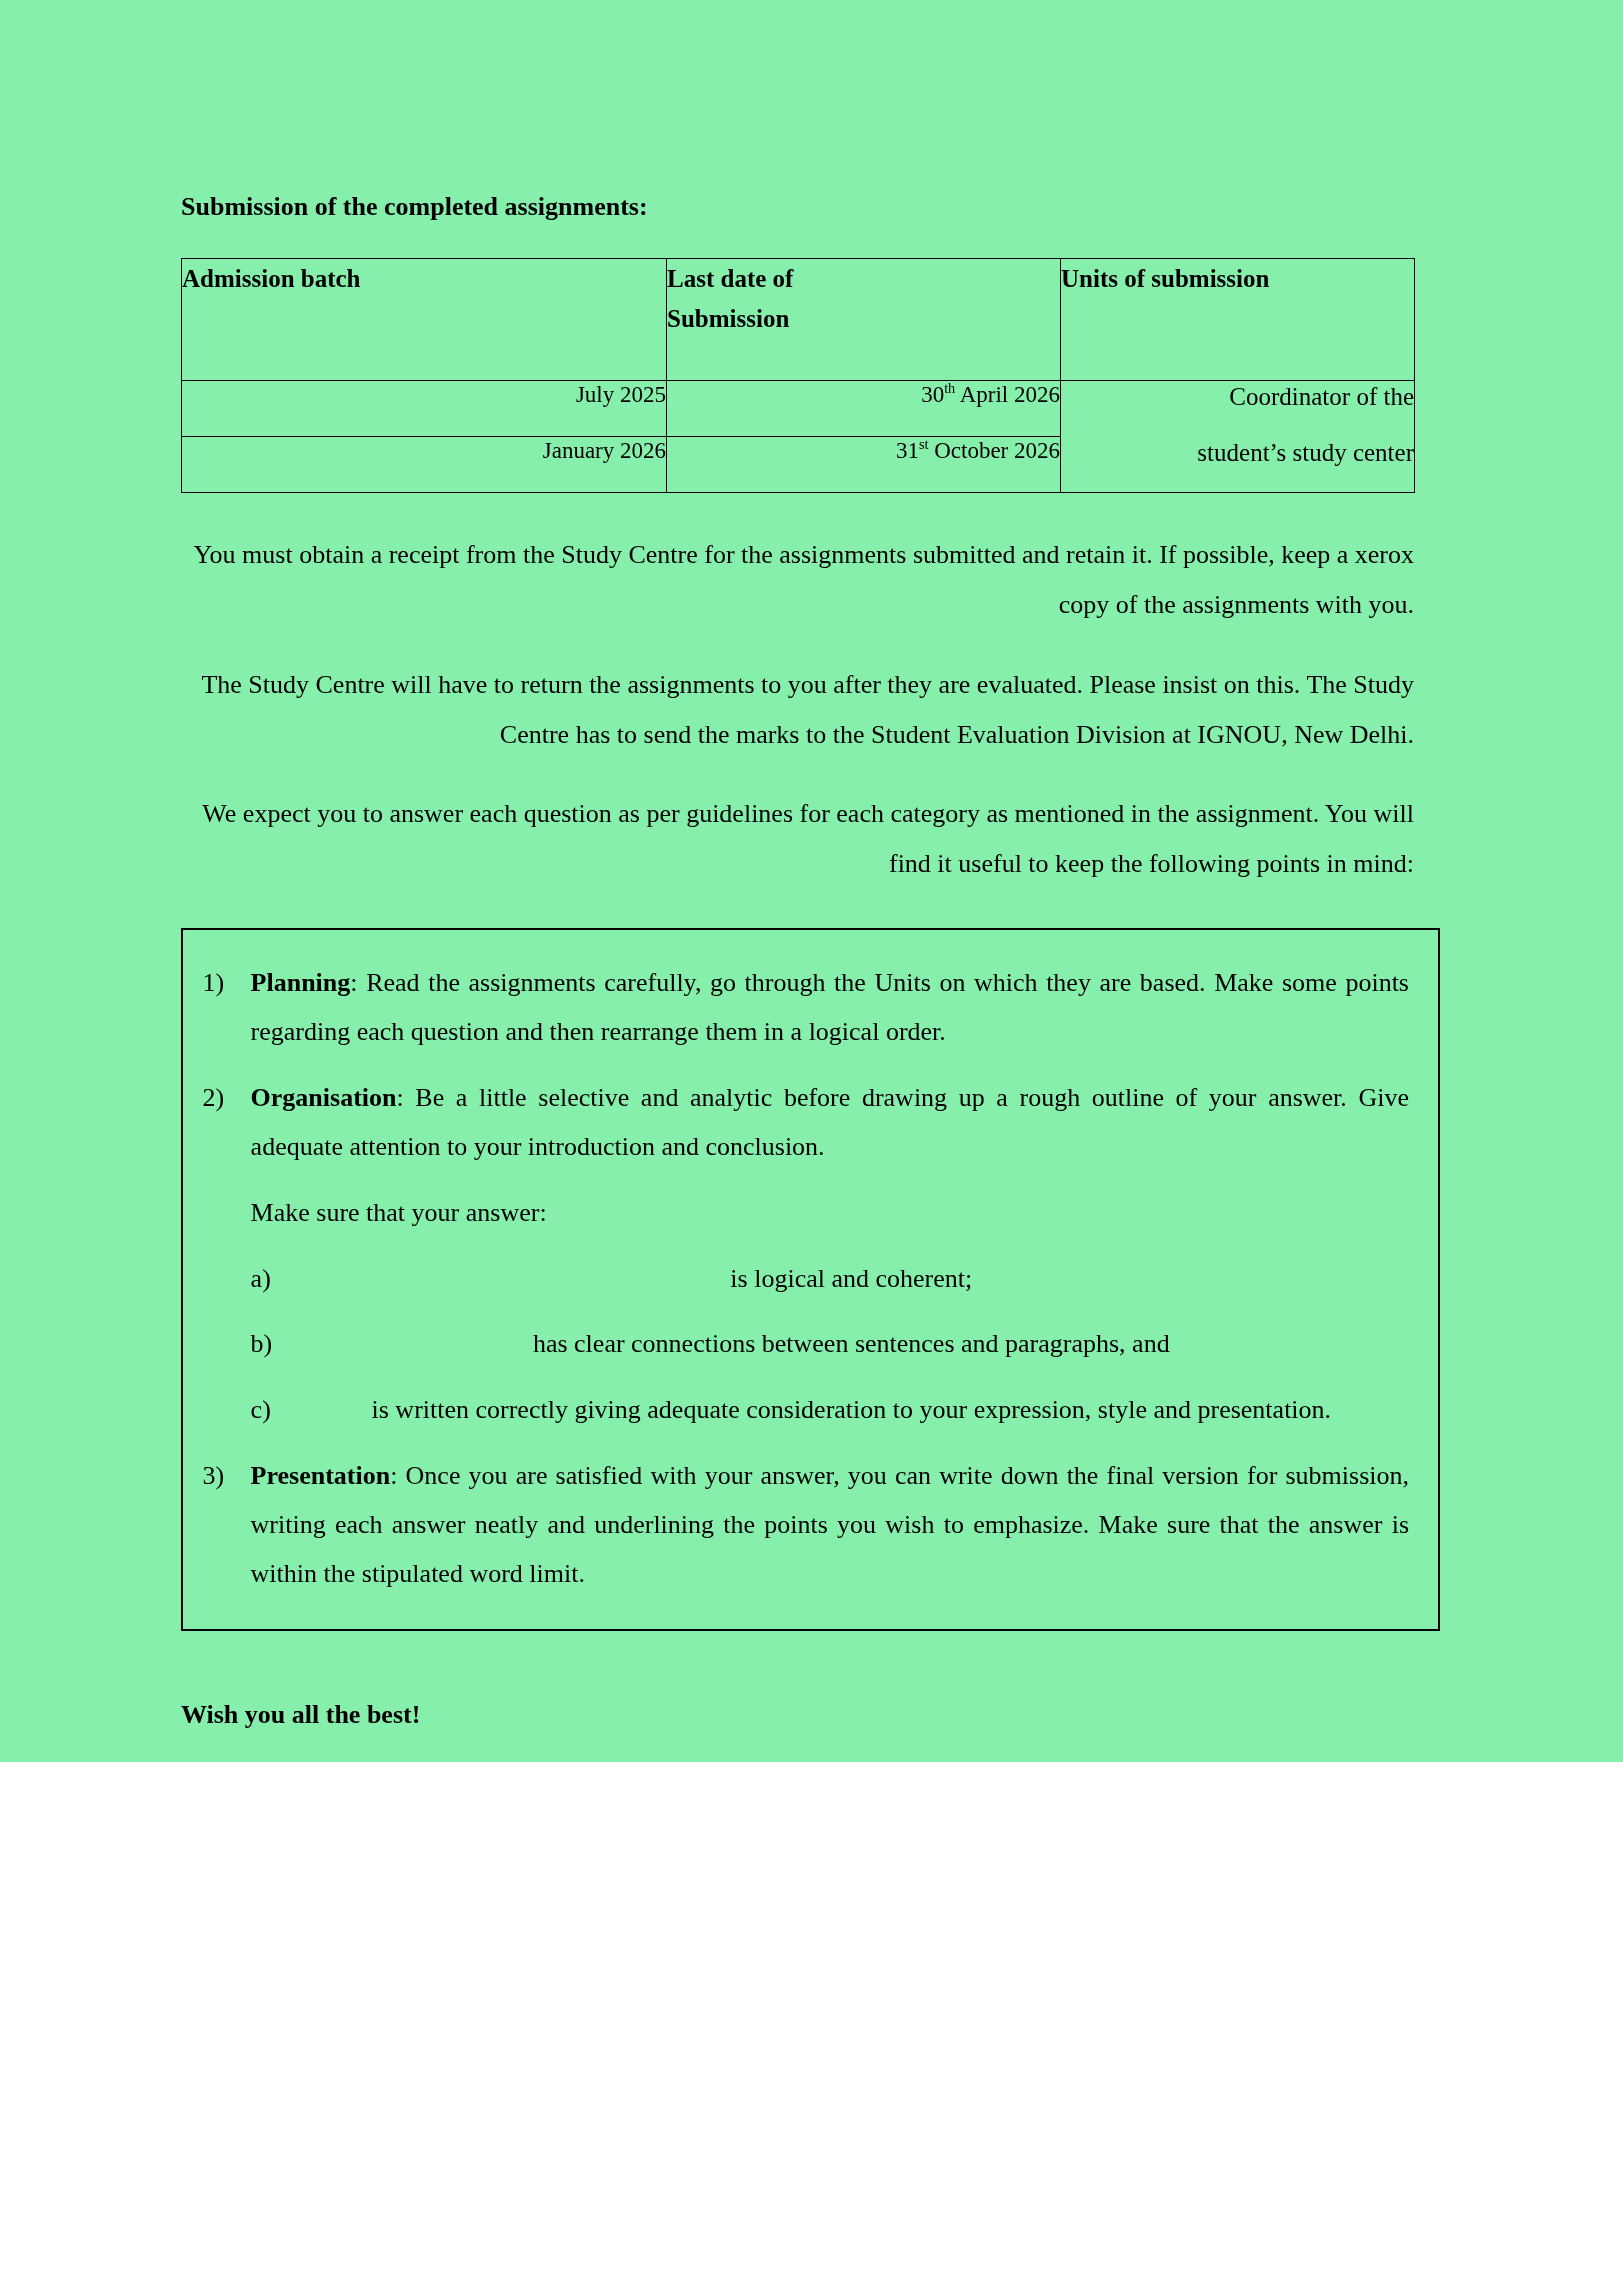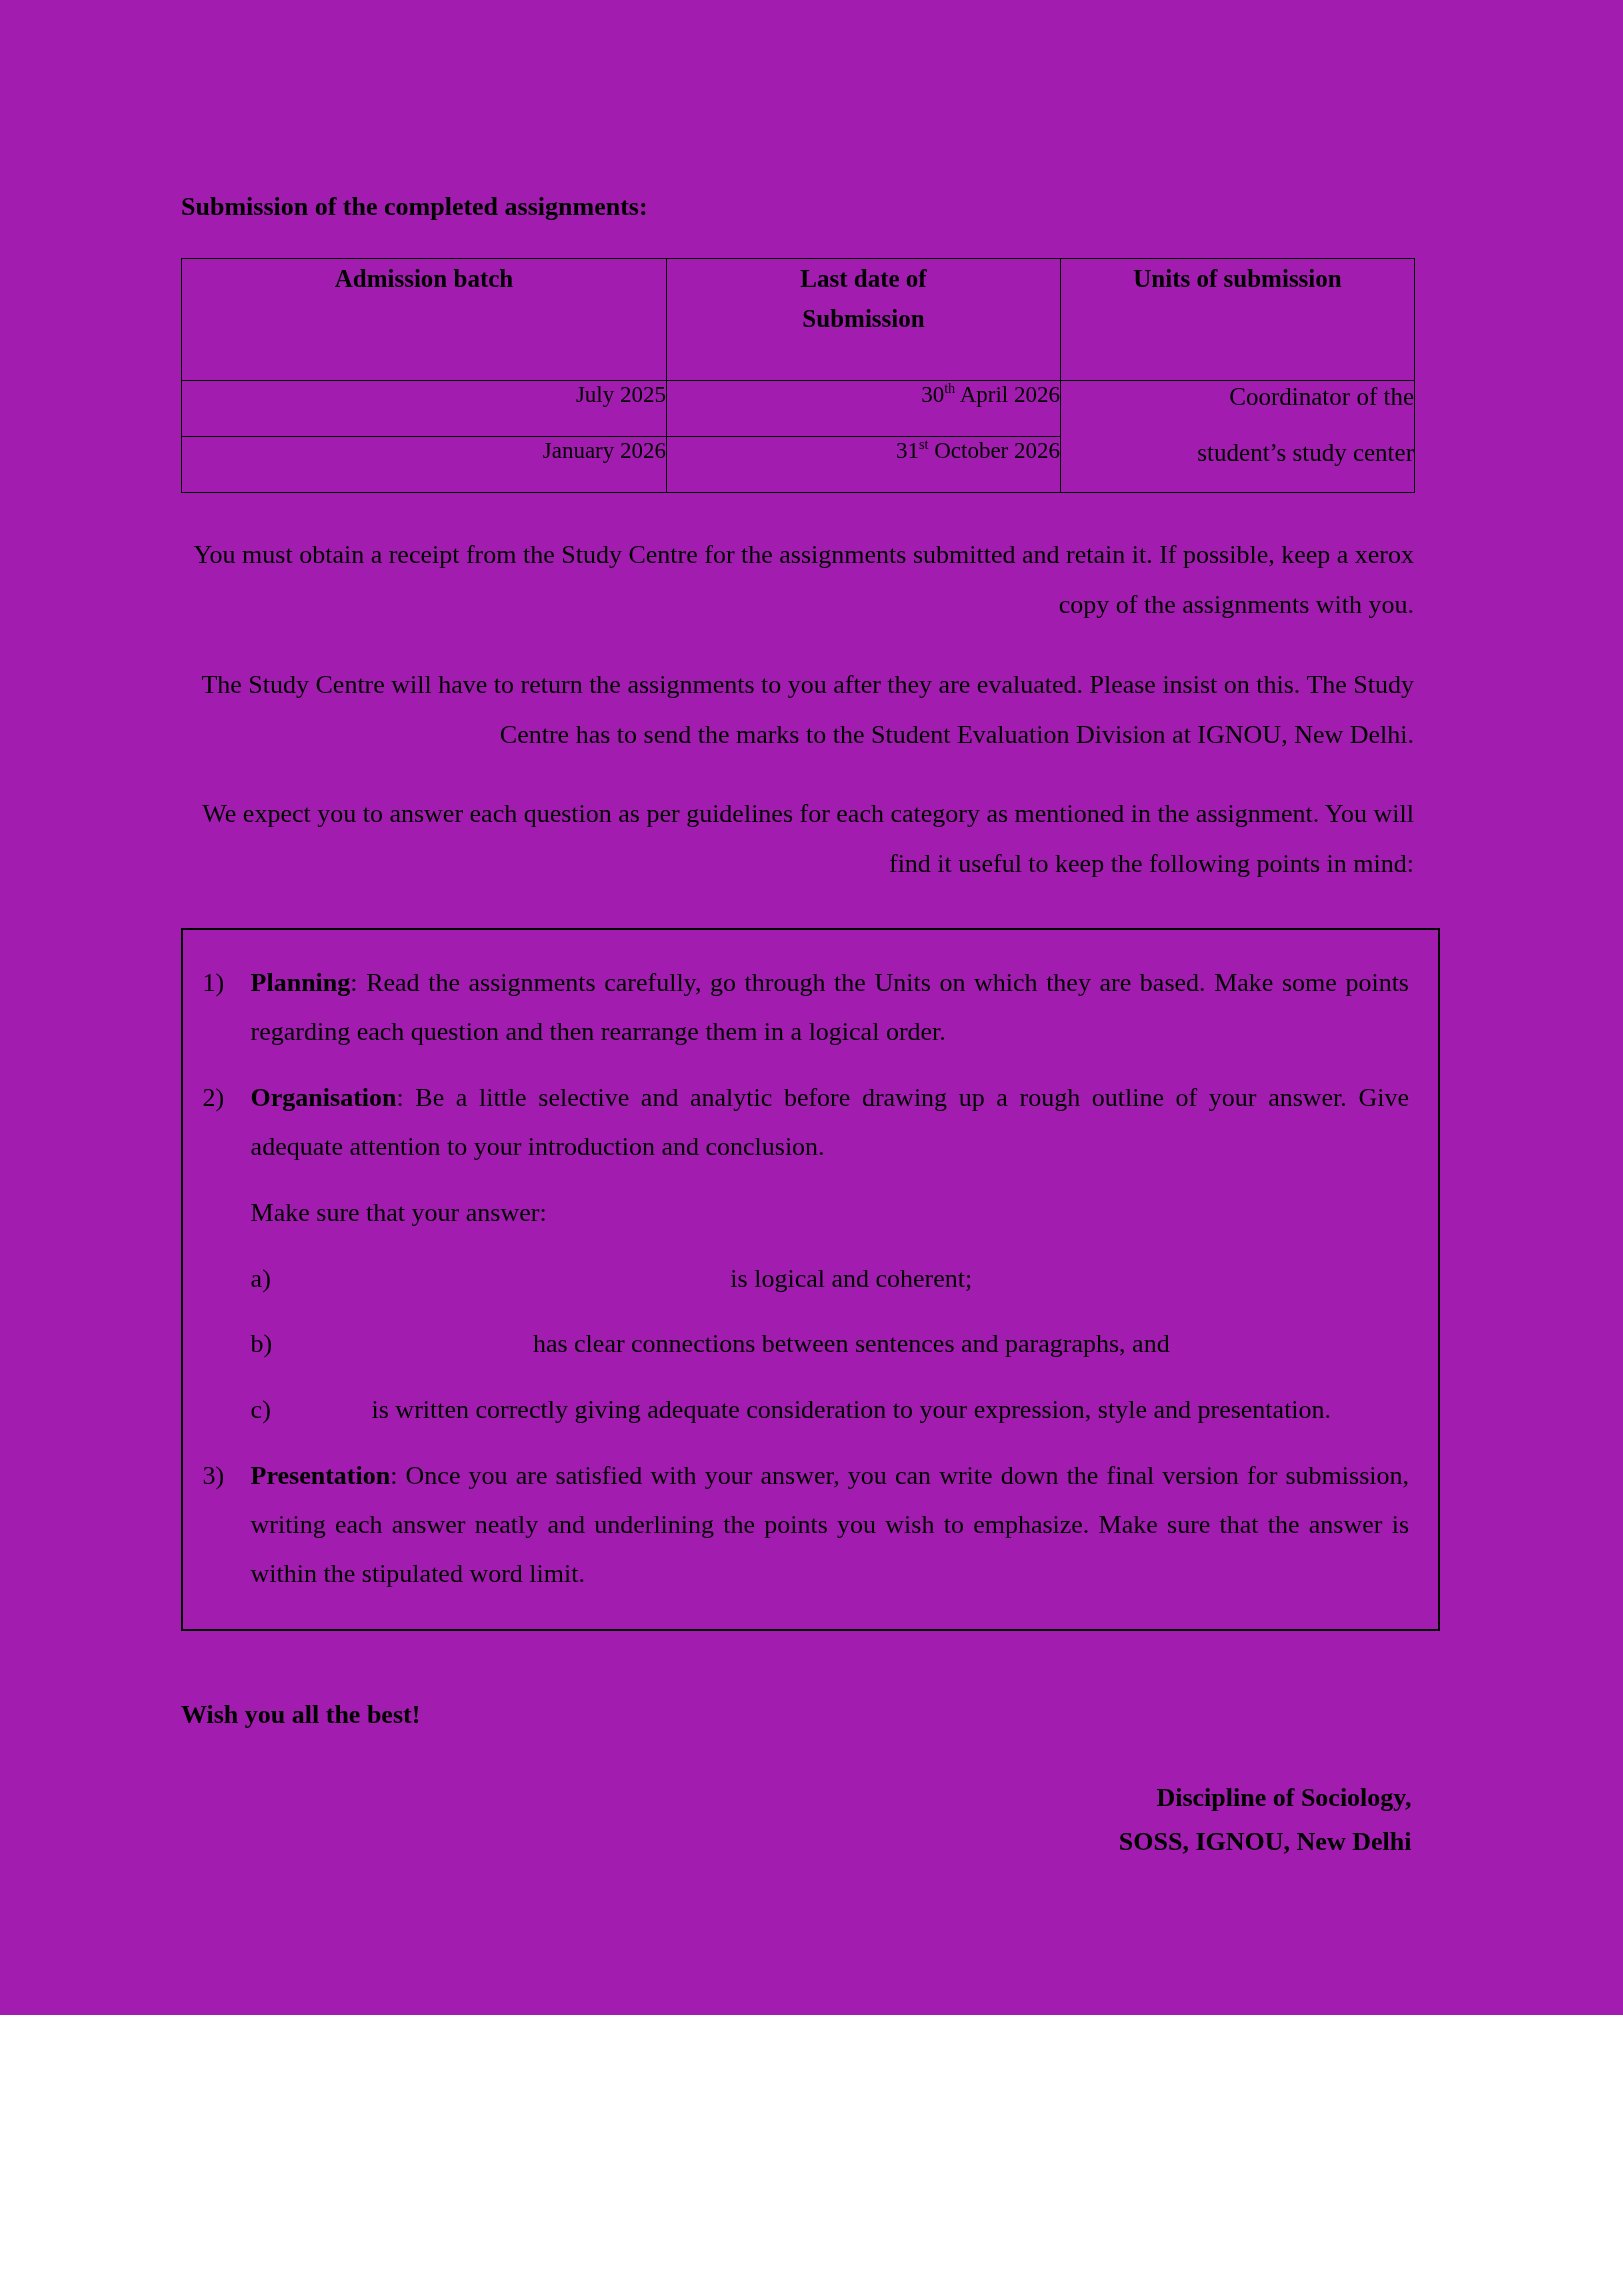--- a/index.html
+++ b/index.html
@@ -7,22 +7,22 @@
     padding: 0;
     background: #ffffff;
   }
   body {
     font-family: "Liberation Serif", "DejaVu Serif", serif;
     color: #000000;
   }
   .page {
     position: relative;
     width: 1623px;
-    height: 2015px;
-    background: #a21caf;
+    height: 1762px;
+    background: #86efac;
     box-sizing: border-box;
     overflow: hidden;
   }
   .content {
     position: absolute;
     left: 181px;
     top: 0;
     width: 1233px;
   }
 
@@ -46,21 +46,21 @@
     border: 1.3px solid #000000;
     padding: 0;
     vertical-align: top;
   }
   .col-a { width: 485px; }
   .col-b { width: 394px; }
   .col-c { width: 354px; }
 
   .th-cell {
     height: 122px;
-    text-align: center;
+    text-align: left;
     font-weight: bold;
     font-size: 25px;
     line-height: 1.62;
     padding-top: 9.2px;
     box-sizing: border-box;
   }
   .td-cell {
     height: 56px;
     font-size: 23px;
     line-height: 1.25;

